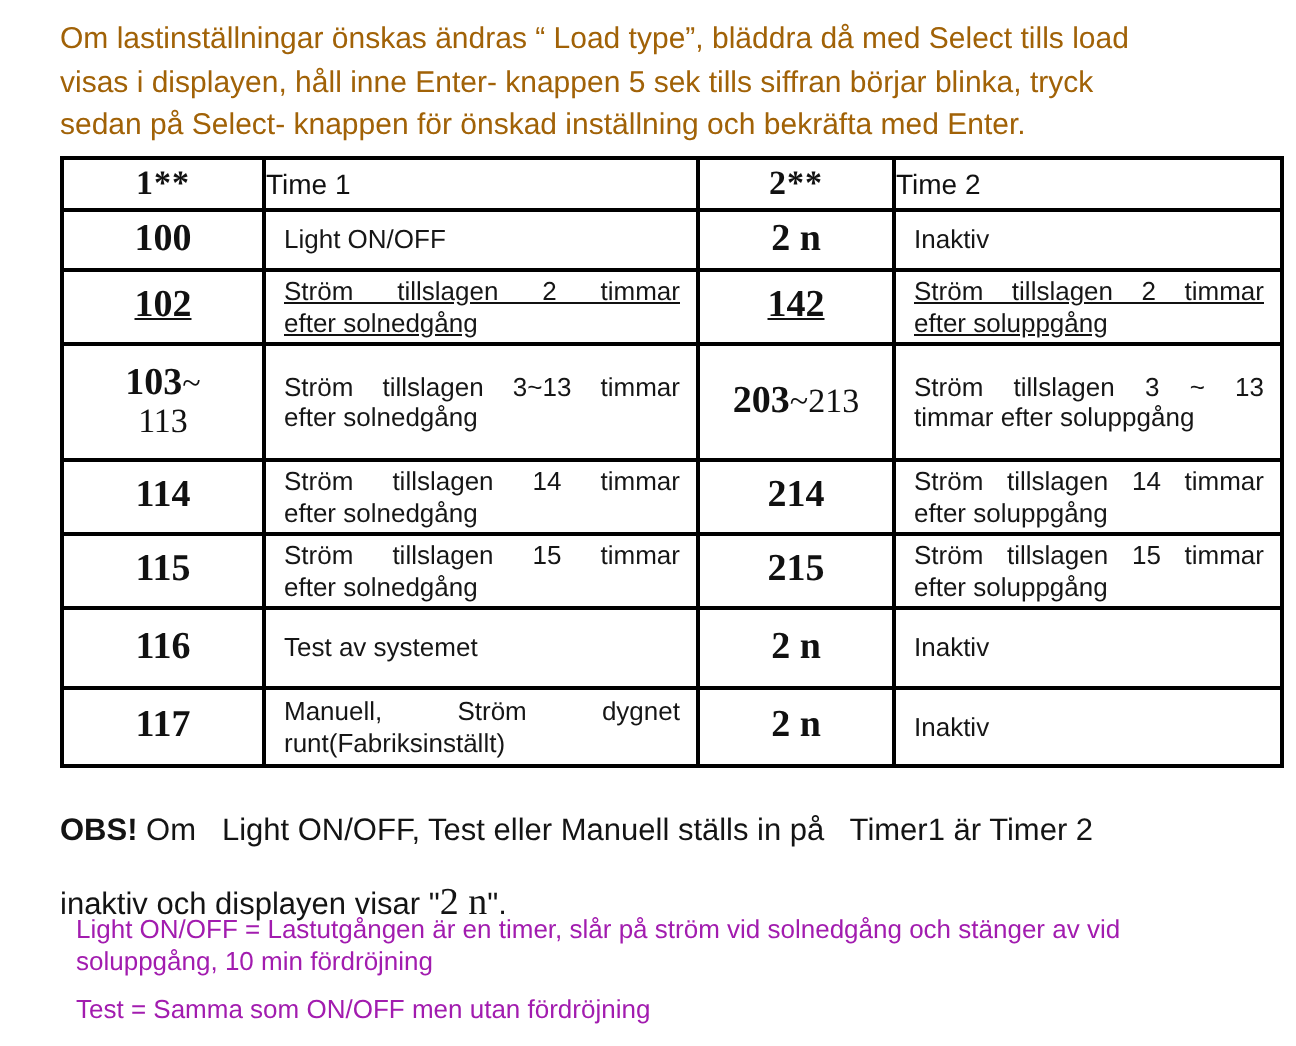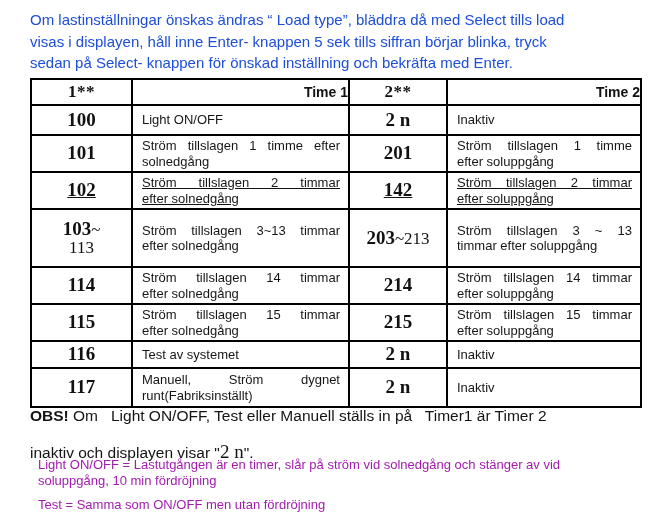--- a/index.html
+++ b/index.html
@@ -14,21 +14,21 @@
     overflow: hidden;
   }
   .intro {
     position: absolute;
     left: 30px;
     top: 9px;
     width: 614px;
     font-size: 15px;
     line-height: 21.5px;
     white-space: pre-wrap;
-    color: #1d4ed8;
+    color: #a16207;
   }
   table.load-table {
     position: absolute;
     left: 30px;
     top: 78px;
     width: 610px;
     border-collapse: collapse;
     table-layout: fixed;
   }
   table.load-table th,
@@ -40,22 +40,22 @@
   tr.header-row { height: 26px; }
   th.code-h {
     font-family: "Liberation Serif", "DejaVu Serif", serif;
     font-size: 17px;
     font-weight: bold;
     text-align: center;
     letter-spacing: 0.5px;
   }
   th.time-h {
     font-size: 14px;
-    font-weight: bold;
-    text-align: right;
+    font-weight: normal;
+    text-align: left;
   }
   td.code-cell {
     font-family: "Liberation Serif", "DejaVu Serif", serif;
     font-size: 19px;
     font-weight: bold;
     text-align: center;
     line-height: 1.08;
     margin-left: 16px;
   }
   td.code-cell .code-tail,
@@ -131,36 +131,20 @@
           <td class="time-cell">
             <div class="lline">Light ON/OFF</div>
           </td>
           <td class="code-cell">
             <div><span>2 n</span></div>
           </td>
           <td class="time-cell">
             <div class="lline">Inaktiv</div>
           </td>
         </tr>
-        <tr style="height: 32px;">
-          <td class="code-cell">
-            <div><span>101</span></div>
-          </td>
-          <td class="time-cell">
-            <div class="jline">Ström tillslagen 1 timme efter</div>
-            <div class="lline">solnedgång</div>
-          </td>
-          <td class="code-cell">
-            <div><span>201</span></div>
-          </td>
-          <td class="time-cell">
-            <div class="jline">Ström tillslagen 1 timme</div>
-            <div class="lline">efter soluppgång</div>
-          </td>
-        </tr>
         <tr style="height: 33px; text-decoration: underline;">
           <td class="code-cell">
             <div><span>102</span></div>
           </td>
           <td class="time-cell">
             <div class="jline">Ström tillslagen 2 timmar</div>
             <div class="lline">efter solnedgång</div>
           </td>
           <td class="code-cell">
             <div><span>142</span></div>
@@ -212,21 +196,21 @@
             <div class="lline">efter solnedgång</div>
           </td>
           <td class="code-cell">
             <div><span>215</span></div>
           </td>
           <td class="time-cell">
             <div class="jline">Ström tillslagen 15 timmar</div>
             <div class="lline">efter soluppgång</div>
           </td>
         </tr>
-        <tr style="height: 27px;">
+        <tr style="height: 40px;">
           <td class="code-cell">
             <div><span>116</span></div>
           </td>
           <td class="time-cell">
             <div class="lline">Test av systemet</div>
           </td>
           <td class="code-cell">
             <div><span>2 n</span></div>
           </td>
           <td class="time-cell">

